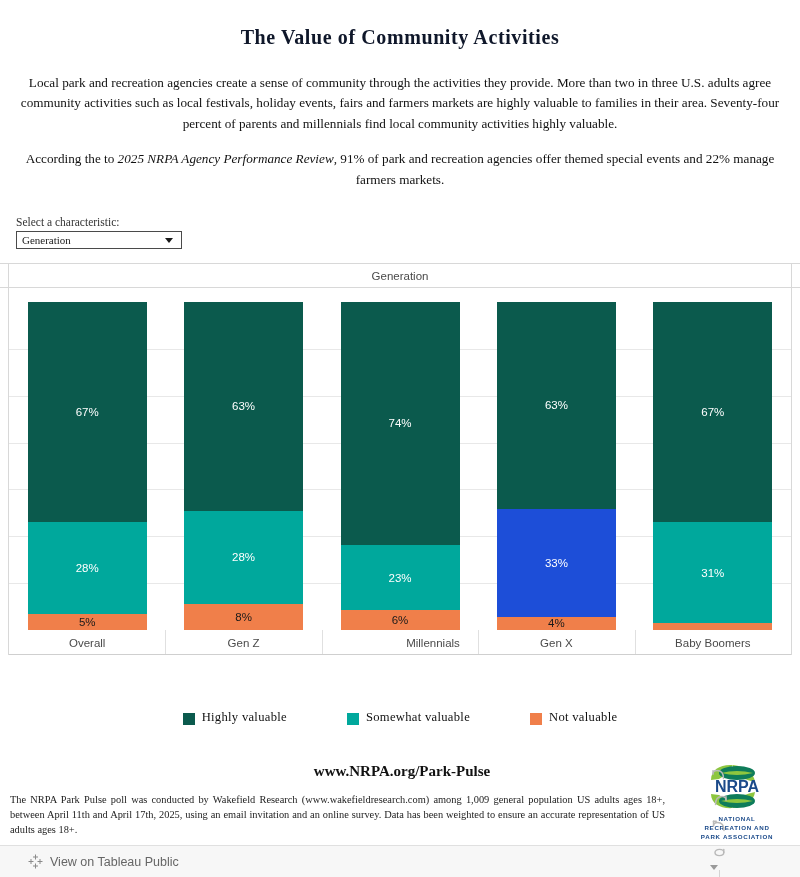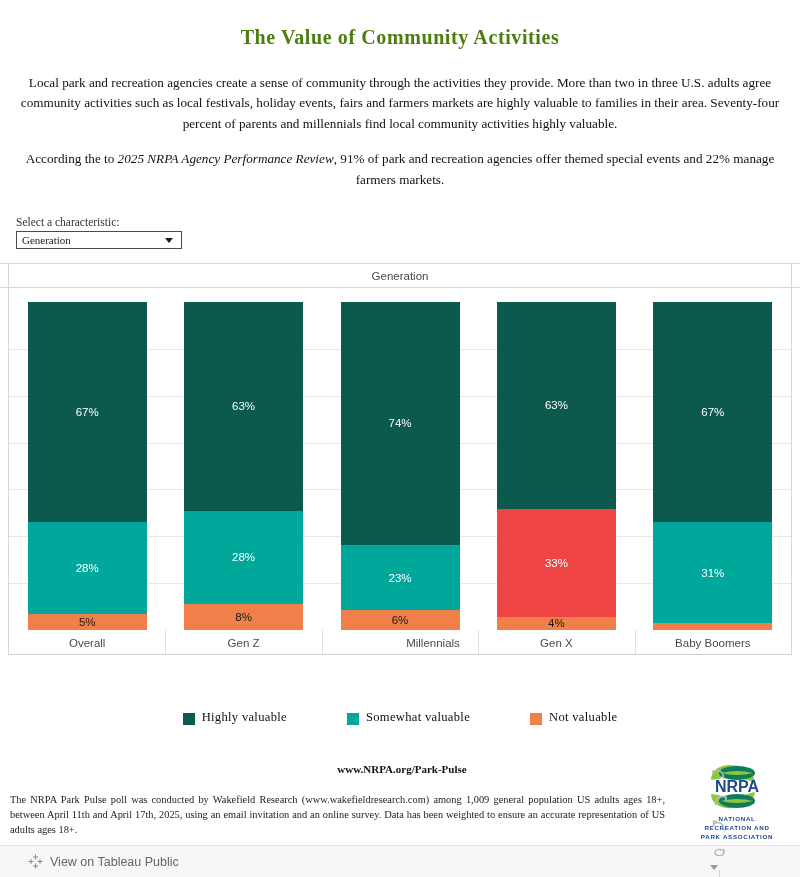--- a/index.html
+++ b/index.html
@@ -16,21 +16,21 @@
     position: relative;
   }
 
   
   .viz-title {
     text-align: center;
     font-family: "Liberation Serif", serif;
     font-weight: bold;
     font-size: 20px;
     letter-spacing: 0.6px;
-    color: #4d7c0f;
+    color: #0f172a;
     padding-top: 25px;
     line-height: 1.2;
   }
   .intro {
     width: 775px;
     margin: 0 auto;
     text-align: center;
     font-size: 13.2px;
     line-height: 1.55;
     color: #111;
@@ -210,21 +210,21 @@
   }
 
   
   .footer-url {
     position: absolute;
     left: 4px; right: 0;
     top: 763px;
     text-align: center;
     font-family: "Liberation Serif", serif;
     font-weight: bold;
-    font-size: 11px;
+    font-size: 15px;
     color: #111;
   }
   .footer-note {
     position: absolute;
     left: 10px;
     top: 792px;
     width: 655px;
     font-family: "Liberation Serif", serif;
     font-size: 10.4px;
     line-height: 1.45;
@@ -375,21 +375,21 @@
             <span class="seg-label" style="color: rgb(255, 255, 255);">23%</span>
           </div>
           <div class="seg" style="flex: 6 0 0px; background: rgb(240, 127, 74);">
             <span class="seg-label" style="color: rgb(26, 26, 26);">6%</span>
           </div>
         </div>
         <div class="bar-col" style="left: 487.9px; width: 119px;">
           <div class="seg" style="flex: 63 0 0px; background: rgb(11, 90, 77);">
             <span class="seg-label" style="color: rgb(255, 255, 255);">63%</span>
           </div>
-          <div class="seg" style="flex: 33 0 0px; background: #ef4444;">
+          <div class="seg" style="flex: 33 0 0px; background: #1d4ed8;">
             <span class="seg-label" style="color: rgb(255, 255, 255);">33%</span>
           </div>
           <div class="seg" style="flex: 4 0 0px; background: rgb(240, 127, 74);">
             <span class="seg-label" style="color: rgb(26, 26, 26);">4%</span>
           </div>
         </div>
         <div class="bar-col" style="left: 644.3px; width: 119px;">
           <div class="seg" style="flex: 67 0 0px; background: rgb(11, 90, 77);">
             <span class="seg-label" style="color: rgb(255, 255, 255);">67%</span>
           </div>

